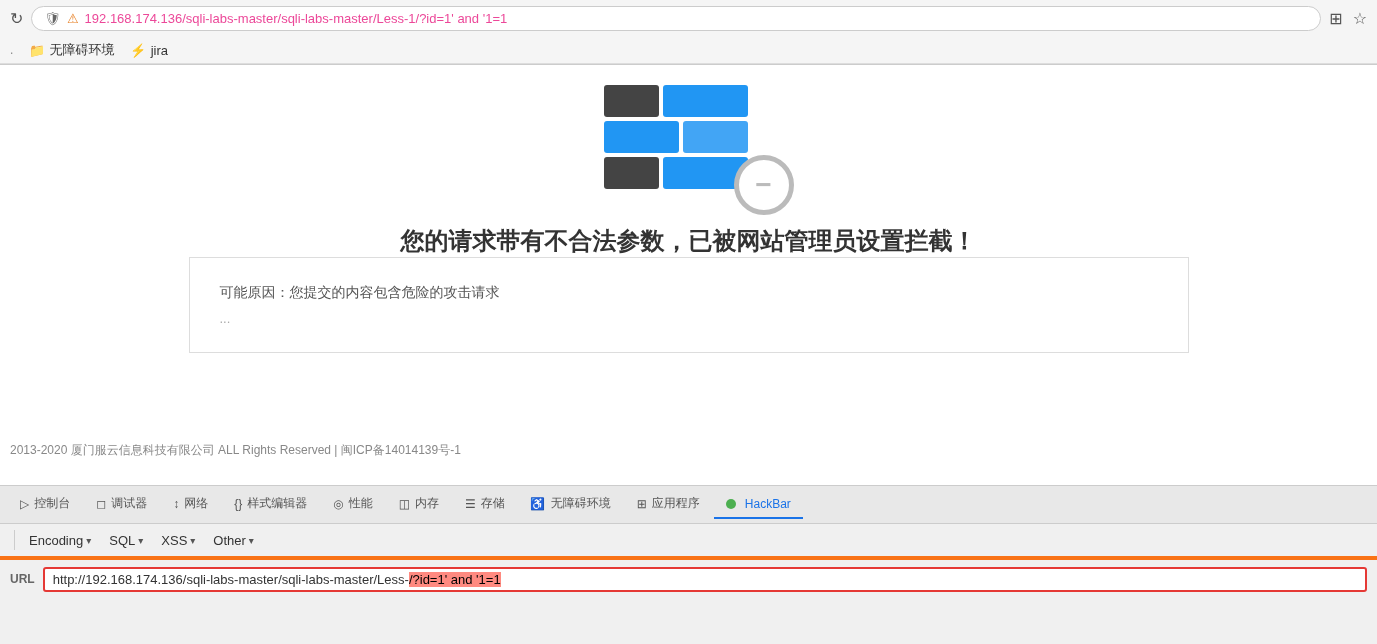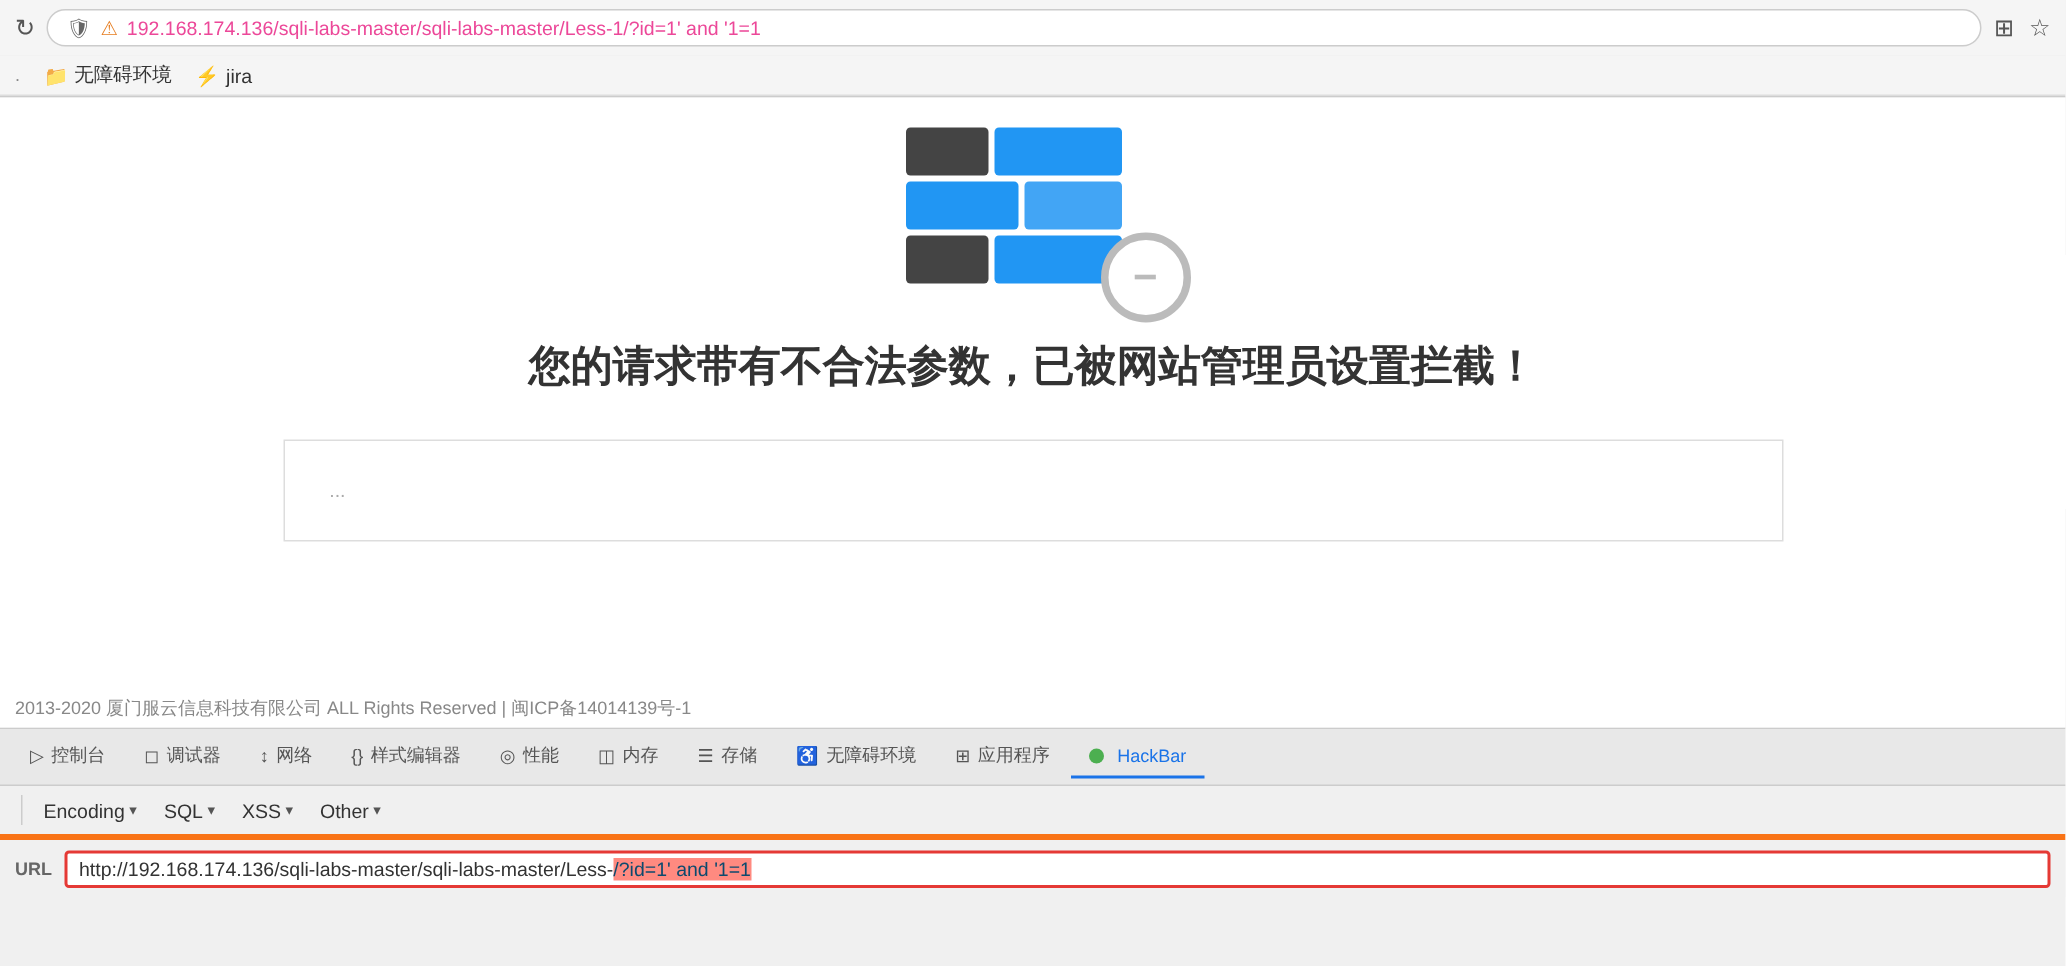--- a/index.html
+++ b/index.html
@@ -102,39 +102,38 @@
       border: 5px solid #bbb;
       display: flex;
       align-items: center;
       justify-content: center;
       font-size: 28px;
       font-weight: bold;
       color: #bbb;
     }
 
     .blocked-title {
-      font-size: 28px;
+      font-size: 24px;
       font-weight: bold;
       color: #333;
-      margin-bottom: 30px;
     }
 
     .info-box {
       width: 1000px;
       border: 1px solid #ddd;
       padding: 20px 30px;
       font-size: 14px;
       color: #555;
       line-height: 2;
       background: white;
     }
 
     .footer-text {
       position: absolute;
-      bottom: 0;
+      bottom: 22px;
       left: 0;
       font-size: 12px;
       color: #888;
       padding: 4px 10px;
     }
 
     
     .devtools {
       background: #f5f5f5;
       border-top: 1px solid #ccc;
@@ -212,21 +211,21 @@
       flex: 1;
       border: 2px solid #e53935;
       border-radius: 3px;
       padding: 3px 8px;
       font-size: 13px;
       color: #333;
       background: white;
     }
     .url-highlighted {
       background: #ff8a80;
-      color: #0c4a6e;
+      color: #000000;
     }
 
     .hackbar-tab-dot {
       width: 10px;
       height: 10px;
       border-radius: 50%;
       background: #4caf50;
       display: inline-block;
       margin-right: 4px;
     }
@@ -280,20 +279,21 @@
         <div class="brick blue" style="width:85px;height:32px;"></div>
       </div>
 
       <div class="no-sign">−</div>
     </div>
   </div>
 
   <div class="blocked-title">您的请求带有不合法参数，已被网站管理员设置拦截！</div>
 
   <div class="info-box">
+    <div>可能原因：您提交的内容包含危险的攻击请求</div>
     <div style="color:#aaa;font-size:13px;">...</div>
   </div>
 
   <div class="footer-text">2013-2020 厦门服云信息科技有限公司 ALL Rights Reserved | 闽ICP备14014139号-1</div>
 </div>
 
 <div class="devtools">
 
   <div class="devtools-tabs">
     <div class="devtools-tab">

